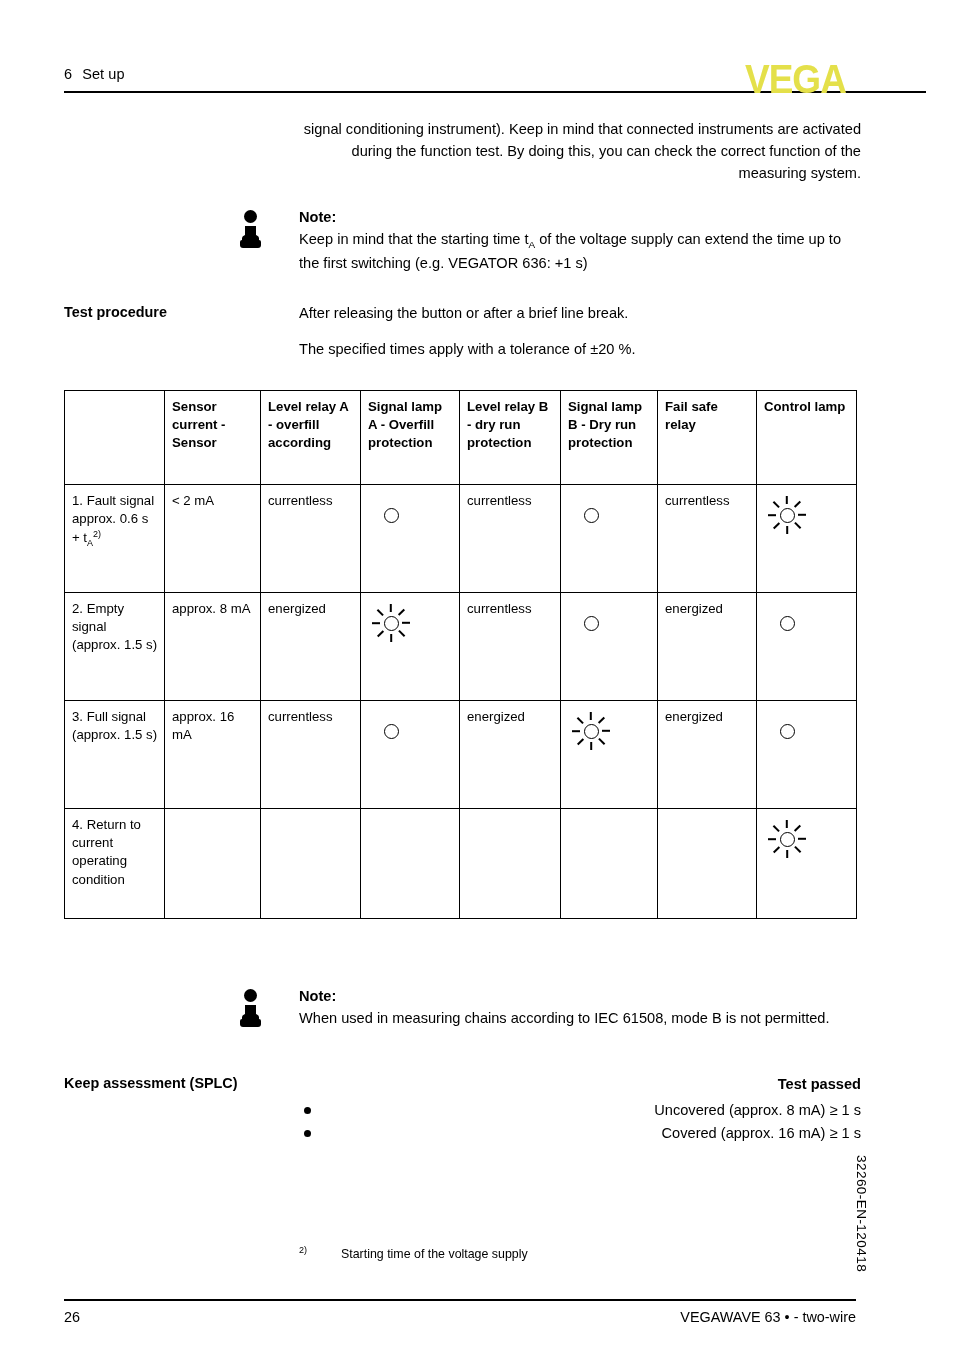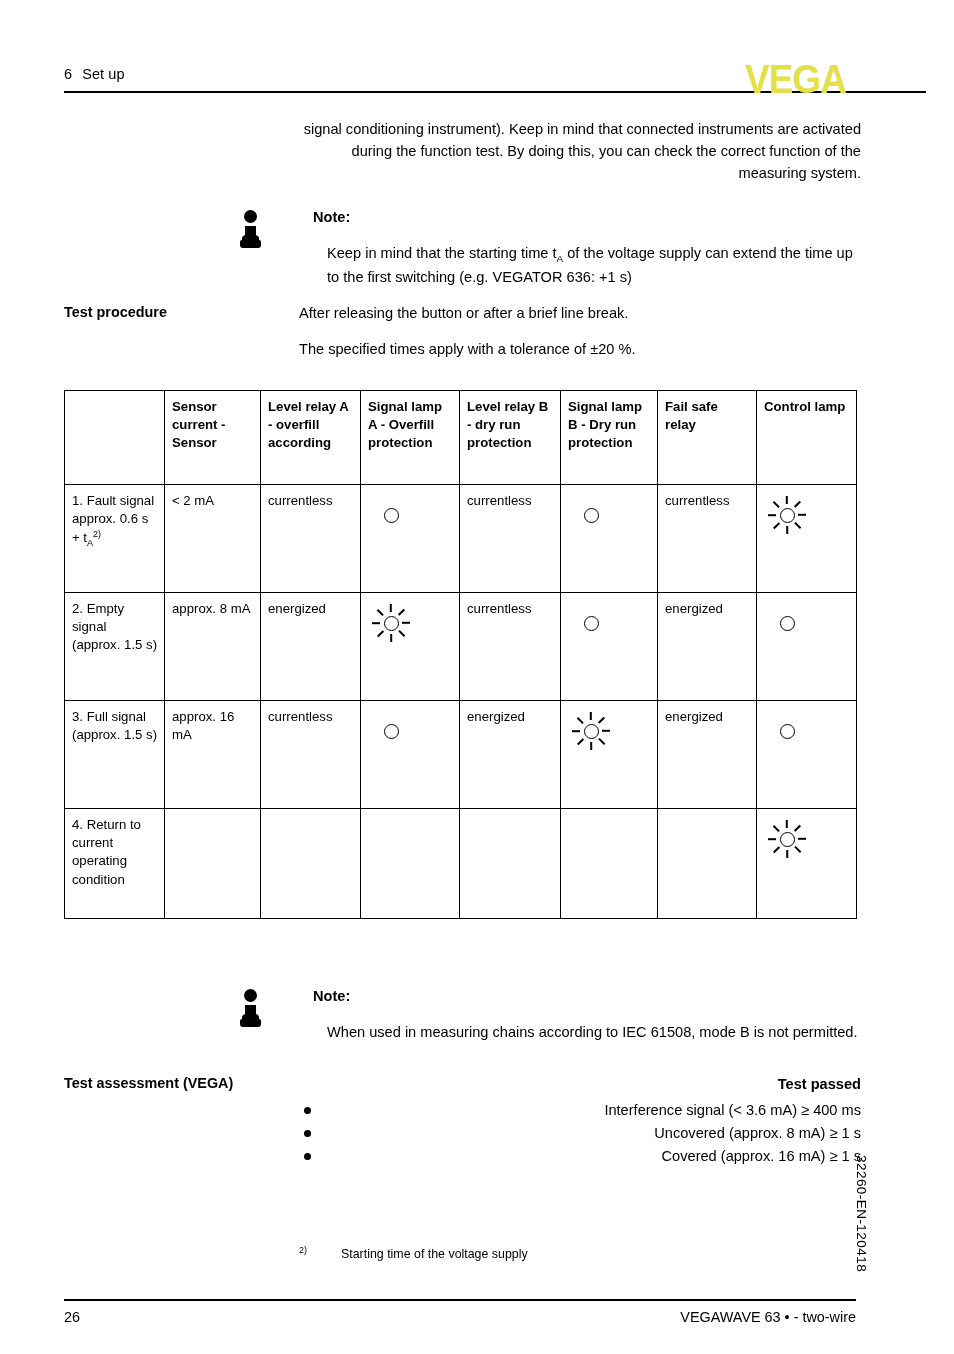--- a/index.html
+++ b/index.html
@@ -115,31 +115,31 @@
     position: absolute;
     left: 2px;
     top: 24px;
     width: 17px;
     height: 8px;
     background: #000;
     border-radius: 50% 50% 0 0;
   }
   .note-body {
     position: absolute;
-    left: 73px;
+    left: 59px;
     top: 0;
     width: 563px;
     font-size: 14.6px;
     line-height: 1.52;
   }
   .note-title {
     font-weight: bold;
     font-size: 14.6px;
   }
-  .note-body p { margin: 14px; }
+  .note-body p { margin: 0; }
 
   
   .data-table {
     position: absolute;
     left: 64px;
     top: 390px;
     width: 792px;
     border-collapse: collapse;
     table-layout: fixed;
     font-size: 13.2px;
@@ -418,25 +418,24 @@
     <div class="shoulder"></div>
     <div class="stem"></div>
     <div class="base"></div>
   </div>
   <div class="note-body">
     <div class="note-title">Note:</div>
     <p>When used in measuring chains according to IEC 61508, mode B is not permitted.</p>
   </div>
 </div>
 
-<div class="marginal" style="top:1073px;">Test assessment (VEGA)</div>
+<div class="marginal" style="top:1073px;">Keep assessment (SPLC)</div>
 <div class="body-col" style="top:1073px;text-align:right;">
   <div style="font-weight:bold;">Test passed</div>
   <ul class="bullets">
-    <li>Interference signal (&lt; 3.6 mA) ≥ 400 ms</li>
     <li>Uncovered (approx. 8 mA) ≥ 1 s</li>
     <li>Covered (approx. 16 mA) ≥ 1 s</li>
   </ul>
 </div>
 
 <div class="footnote">
   <span class="fn-mark">2)</span><span>Starting time of the voltage supply</span>
 </div>
 
 <div class="doc-number">32260-EN-120418</div>

